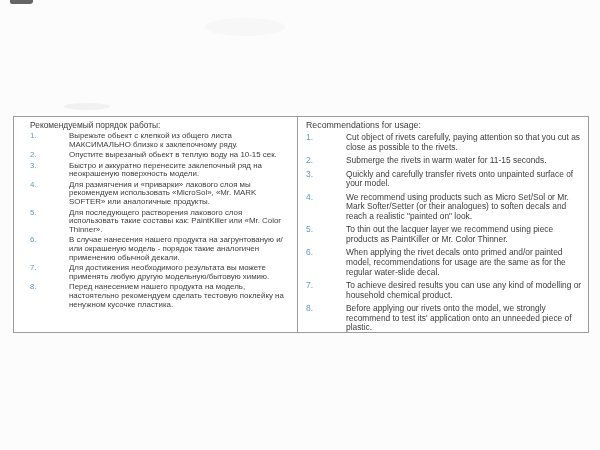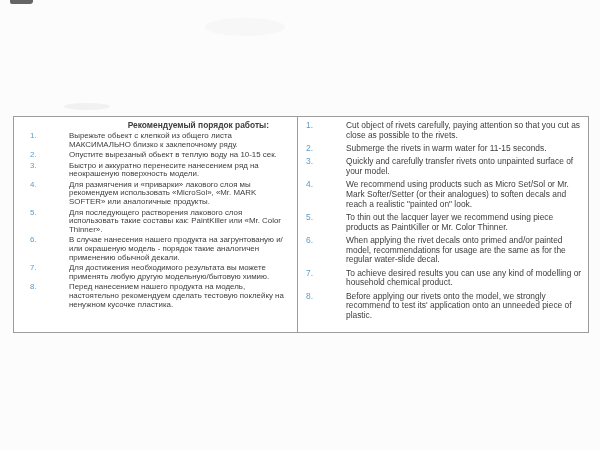--- a/index.html
+++ b/index.html
@@ -36,21 +36,21 @@
     padding:4px 8px 0 16px;
     font-size:7.9px;line-height:8.7px;
   }
   .col-en{
     width:291px;
     border-left:1px solid #9c9c9c;
     padding:4px 4px 0 8px;
     font-size:8.4px;line-height:9.7px;
   }
   .col-title{
-    font-weight:bold;text-align:right;
+    font-weight:normal;text-align:left;
     margin:0 0 2.5px 0;color:#3d3d3d;
   }
   .col-ru .col-title{font-size:8.4px;margin-right:20px;}
   .col-en .col-title{font-size:8.8px;margin-right:30px;}
   .item{display:flex;align-items:flex-start;}
   .col-ru .item{margin-bottom:1.7px;}
   .col-en .item{margin-bottom:3.6px;}
   .item-num{
     flex:none;color:#5b9cc9;
   }
@@ -75,21 +75,21 @@
       <div class="item">
         <span class="item-num">1.</span>
         <span class="item-text">Вырежьте обьект с клепкой из общего листа МАКСИМАЛЬНО близко к заклепочному ряду.</span>
       </div>
       <div class="item">
         <span class="item-num">2.</span>
         <span class="item-text">Опустите вырезаный обьект в теплую воду на 10-15 сек.</span>
       </div>
       <div class="item">
         <span class="item-num">3.</span>
-        <span class="item-text">Быстро и аккуратно перенесите нанесением ряд на неокрашеную поверхность модели.</span>
+        <span class="item-text">Быстро и аккуратно перенесите заклепочный ряд на неокрашеную поверхность модели.</span>
       </div>
       <div class="item">
         <span class="item-num">4.</span>
         <span class="item-text">Для размягчения и «приварки» лакового слоя мы рекомендуем использовать «MicroSol», «Mr. MARK SOFTER» или аналогичные продукты.</span>
       </div>
       <div class="item">
         <span class="item-num">5.</span>
         <span class="item-text">Для последующего растворения лакового слоя использовать такие составы как: PaintKiller или «Mr. Color Thinner».</span>
       </div>
       <div class="item">
@@ -100,20 +100,21 @@
         <span class="item-num">7.</span>
         <span class="item-text">Для достижения необходимого результата вы можете применять любую другую модельную/бытовую химию.</span>
       </div>
       <div class="item">
         <span class="item-num">8.</span>
         <span class="item-text">Перед нанесением нашего продукта на модель, настоятельно рекомендуем сделать тестовую поклейку на ненужном кусочке пластика.</span>
       </div>
     </section>
 
     <section class="col col-en">
+      <h2 class="col-title">Recommendations for usage:</h2>
 
       <div class="item">
         <span class="item-num">1.</span>
         <span class="item-text">Cut object of rivets carefully, paying attention so that you cut as close as possible to the rivets.</span>
       </div>
       <div class="item">
         <span class="item-num">2.</span>
         <span class="item-text">Submerge the rivets in warm water for 11-15 seconds.</span>
       </div>
       <div class="item">

